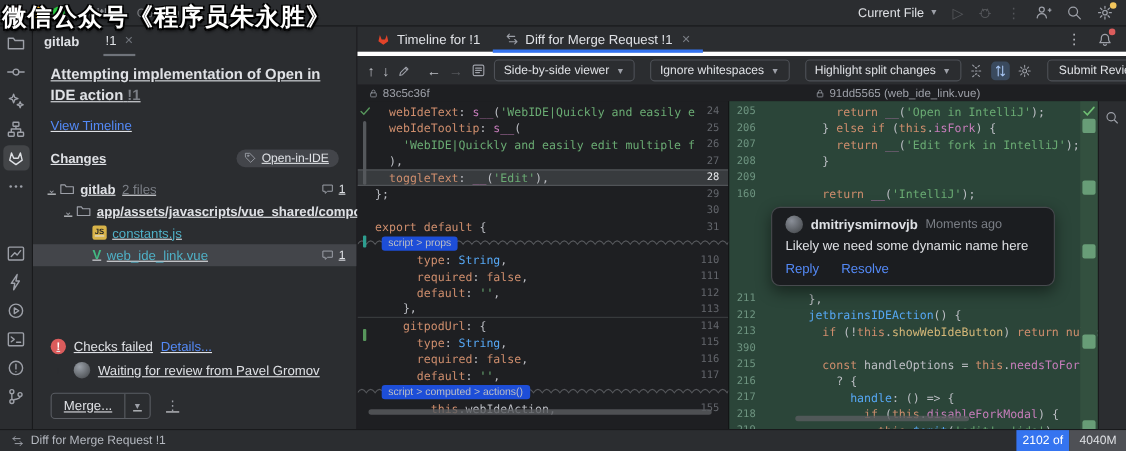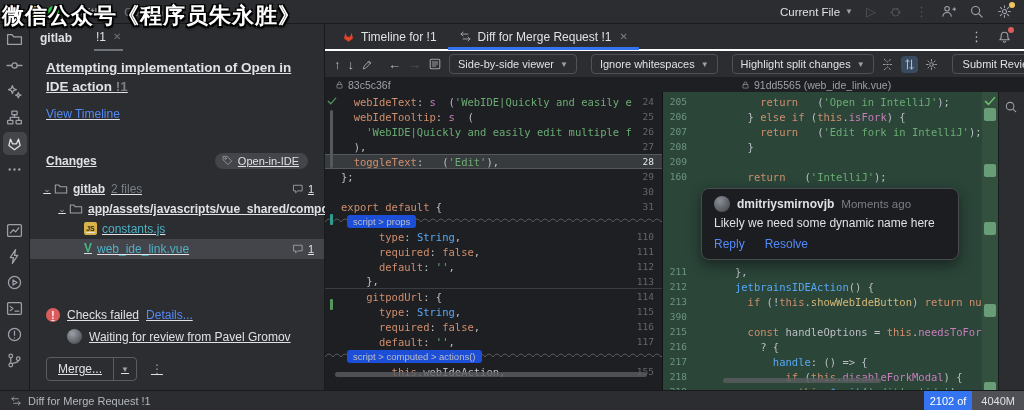--- a/index.html
+++ b/index.html
@@ -34,21 +34,21 @@
   .panel { width:295px; background:#2b2d30; border-right:1px solid #191a1c; display:flex; flex-direction:column; flex:none; }
   .panel-header { height:27px; display:flex; align-items:center; padding:0 10px; flex:none; }
   .ph-project { font-weight:bold; font-size:12px; color:#dfe1e5; }
   .ph-tab { margin-left:22px; height:100%; display:flex; align-items:center; gap:7px; border-bottom:2px solid #6f737a; padding:0 2px; font-size:12px; }
   .ph-close { color:#6f737a; font-size:10px; }
   .panel-body { flex:1; display:flex; flex-direction:column; min-height:0; padding-top:8px;text-decoration:underline; }
   .mr-title { font-size:13.5px; font-weight:bold; line-height:1.4; padding:0 16px; }
   .mr-ref { color:#7a7e85; }
   .link { color:#548af7; text-decoration:none; cursor:pointer; }
   .view-timeline { margin:10px 16px 0; font-size:12px; }
-  .changes-row { display:flex; align-items:center; margin:32px 16px 0; }
+  .changes-row { display:flex; align-items:center; margin:15px 16px 0; }
   .changes-label { font-weight:bold; font-size:12px; }
   .badge { margin-left:auto; background:#43454a; border-radius:10px; padding:2px 9px 2px 7px; font-size:11px; display:flex; align-items:center; gap:5px; color:#dfe1e5; }
   .tree { margin-top:10px; font-size:12px; }
   .tree-row { height:20px; display:flex; align-items:center; padding-right:10px; cursor:pointer; }
   .tree-row.selected { background:#43454a; }
   .t-chev { width:14px; color:#9da0a8; font-size:9px; text-align:center; flex:none; }
   .t-ico { margin-right:5px; flex:none; display:flex; }
   .t-label { white-space:nowrap; }
   .t-label.dir { font-weight:bold; color:#dfe1e5; }
   .t-label.file { color:#4fb0c6; }
@@ -64,21 +64,21 @@
   .warn-ex { position:absolute; left:0; top:3px; width:14px; text-align:center; color:#2b2d30; font-size:8px; font-weight:bold; }
   .avatar-s { width:15px; height:15px; border-radius:50%; background:radial-gradient(circle at 35% 30%, #9aa0a8, #3d4043); flex:none; }
   .merge-row { display:flex; align-items:center; gap:14px; margin:6px 16px 9px; }
   .merge-btn { display:flex; align-items:stretch; border:1px solid #5a5d63; border-radius:4px; height:24px; font-size:12px; cursor:pointer; }
   .merge-main { padding:0 11px; display:flex; align-items:center; border-right:1px solid #5a5d63; }
   .merge-arrow { padding:0 7px; display:flex; align-items:center; color:#9da0a8; font-size:8px; }
   .kebab { color:#9da0a8; font-size:12px; letter-spacing:0; cursor:pointer; }
 
   
   .editor { flex:1; display:flex; flex-direction:column; min-width:0; }
-  .tabrow { height:27px; background:#2b2d30; border-bottom:2px solid #ffffff; display:flex; align-items:center; padding-left:6px; flex:none; }
+  .tabrow { height:27px; background:#2b2d30; border-bottom:4px solid #ffffff; display:flex; align-items:center; padding-left:6px; flex:none; }
   .etab { display:flex; align-items:center; gap:6px; height:100%; padding:0 11px; font-size:12px; position:relative; cursor:pointer; color:#dfe1e5; }
   .etab.active::after { content:""; position:absolute; left:0; right:0; bottom:-1px; height:3px; background:#3574f0; }
   .etab .close { color:#7a7e85; font-size:10px; margin-left:2px; }
   .tab-right { margin-left:auto; display:flex; align-items:center; gap:14px; margin-right:12px; }
   .bell-wrap { position:relative; }
   .dot-red { position:absolute; top:-2px; right:-2px; width:6px; height:6px; border-radius:50%; background:#db5c5c; }
 
   .toolbar { height:26px; background:#2b2d30; display:flex; align-items:center; gap:7px; padding:0 9px; font-size:11px; flex:none; }
   .tb-ico { color:#bcbec4; font-size:13px; line-height:1; cursor:pointer; }
   .tb-ico.disabled { color:#54565a; cursor:default; }

